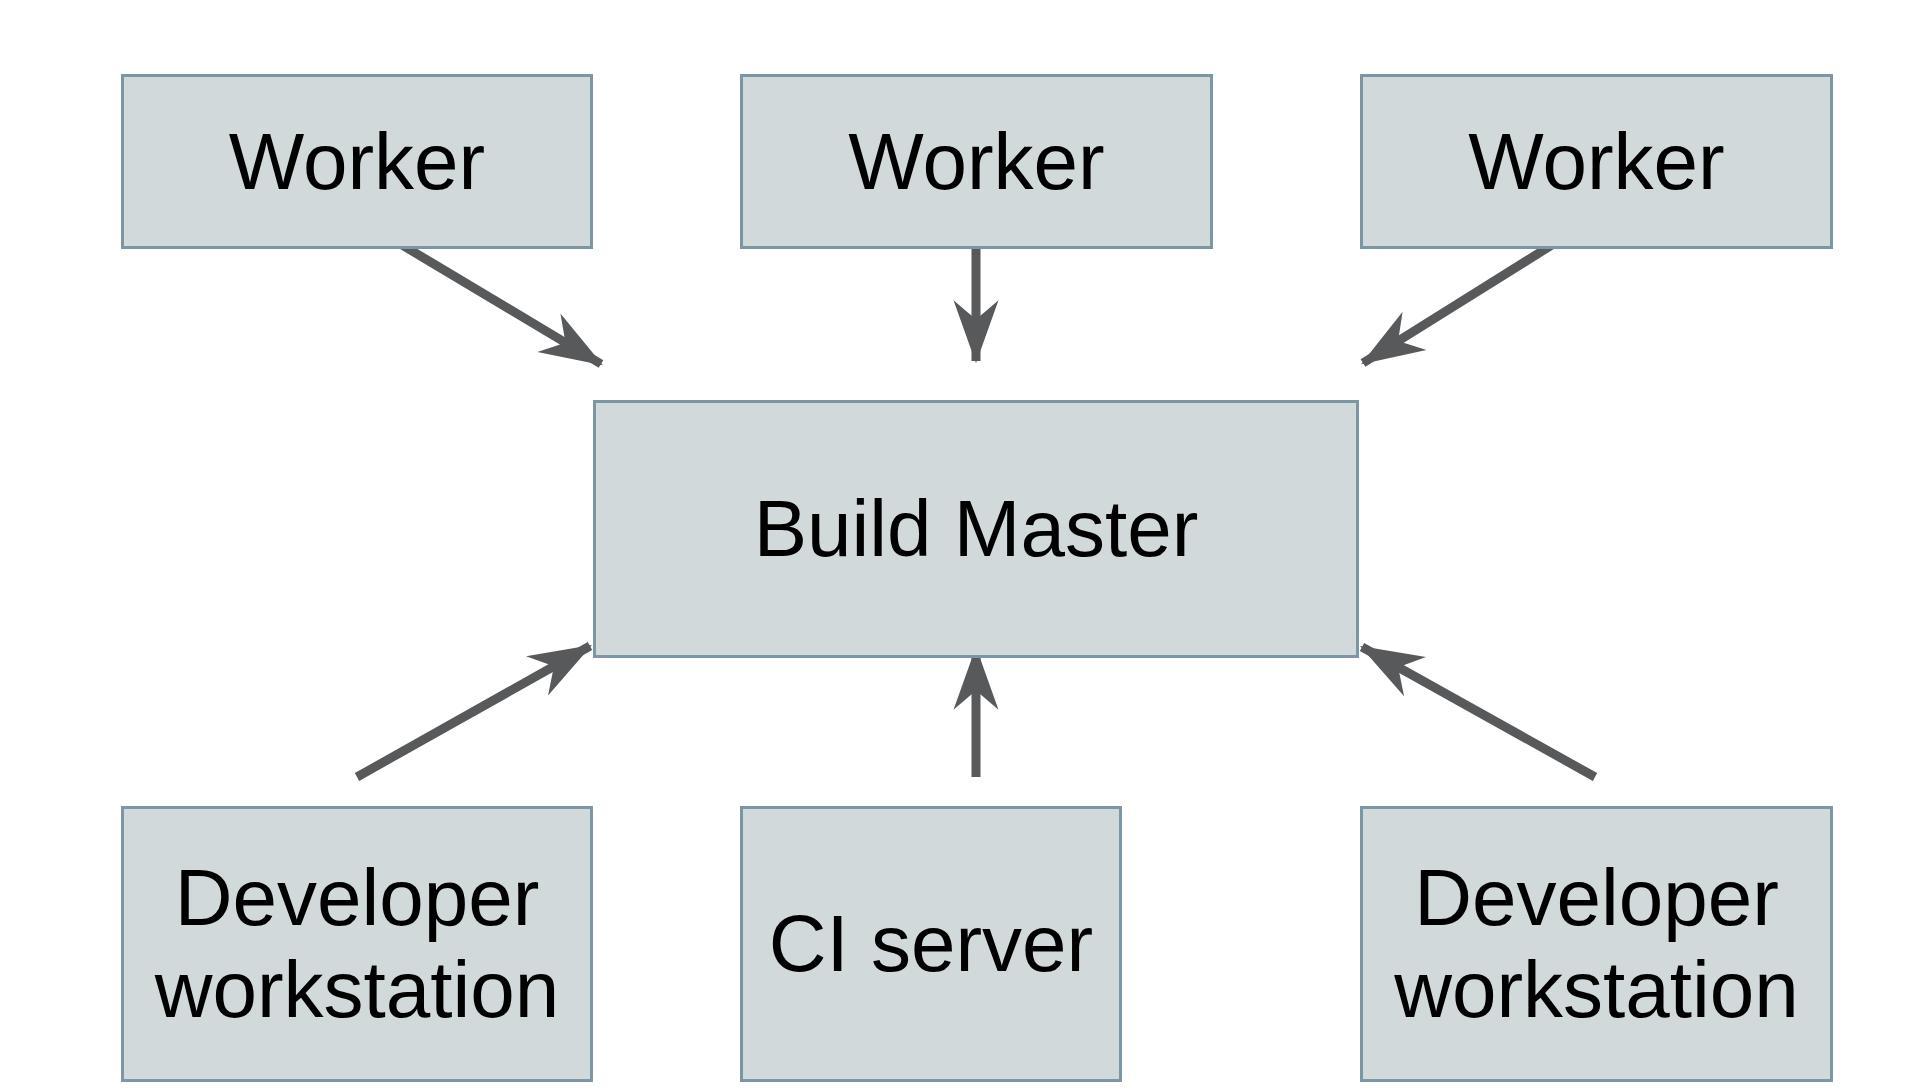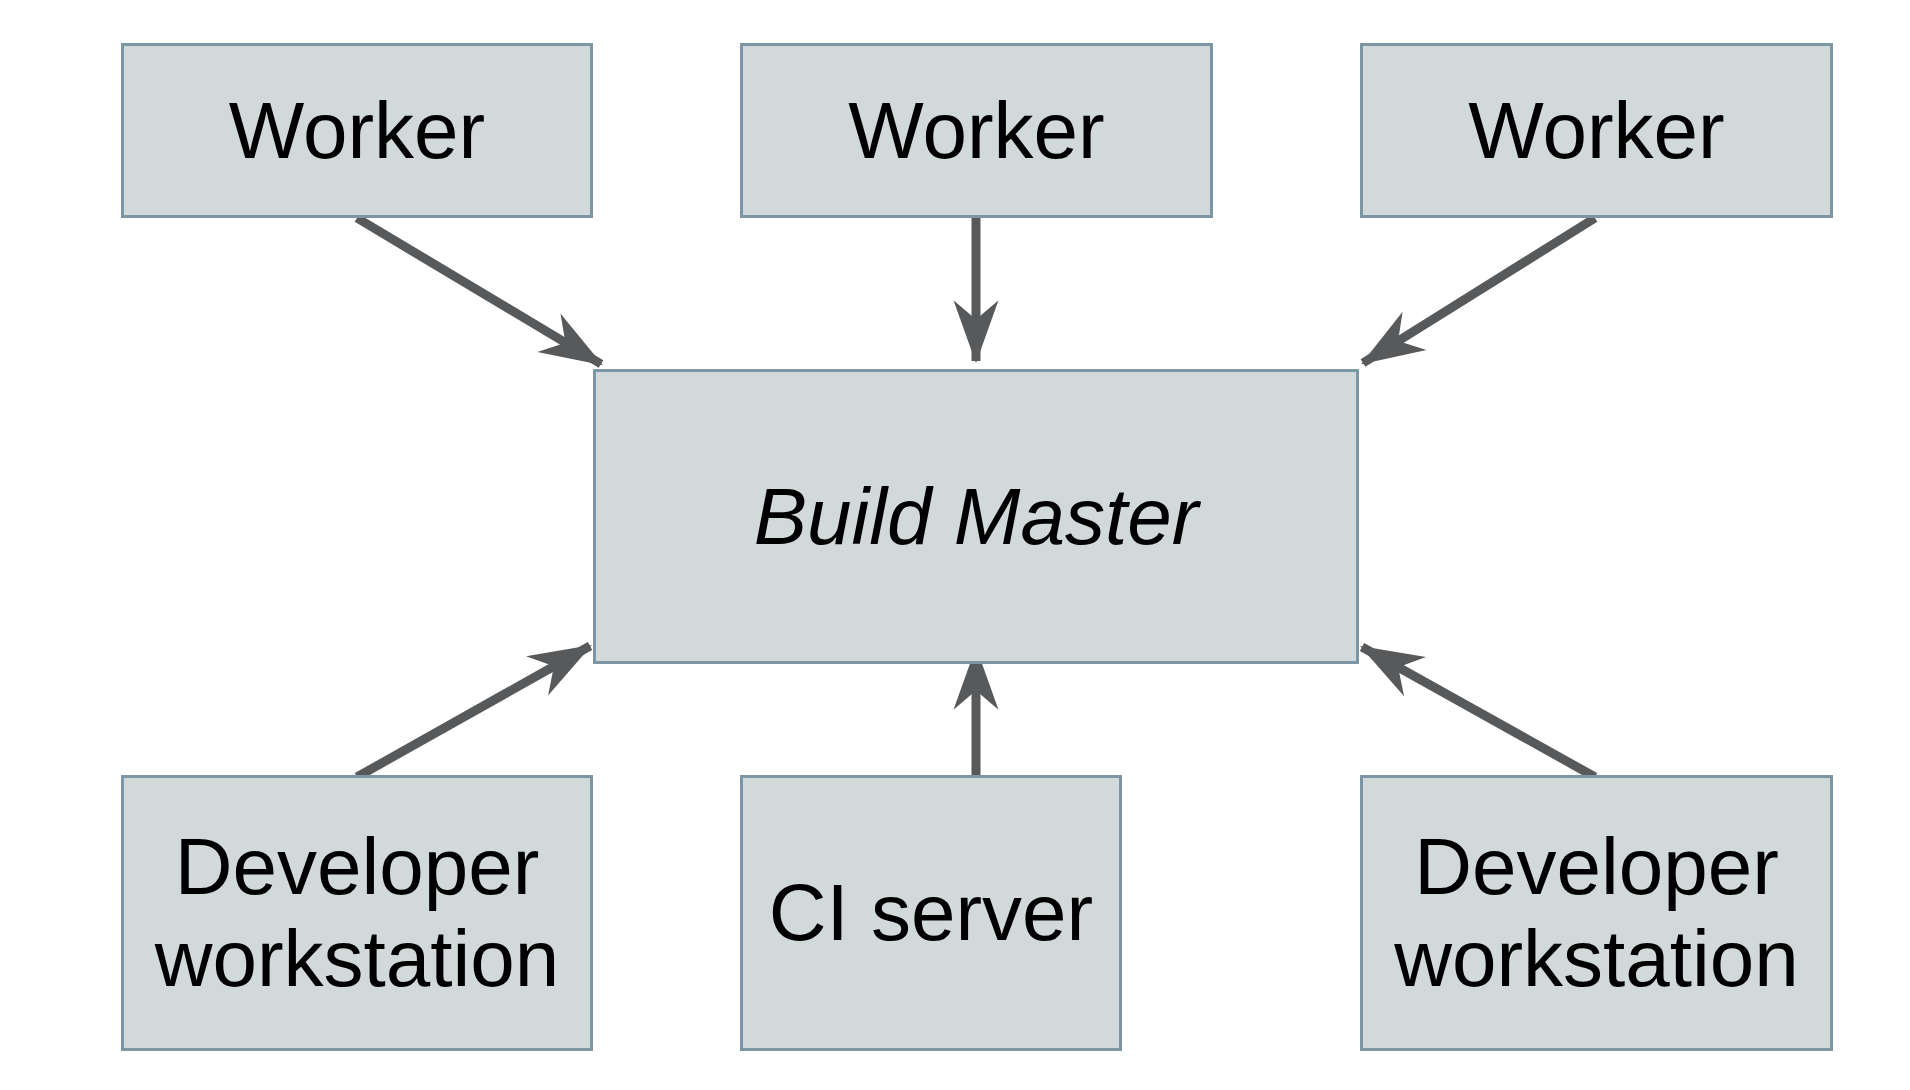--- a/index.html
+++ b/index.html
@@ -24,20 +24,21 @@
     pointer-events: none;
   }
   .node {
     position: absolute;
     box-sizing: border-box;
     background: var(--node-fill, #d2d9db);
     border: 3px solid var(--node-border, #7d96a4);
     display: flex;
     align-items: center;
     justify-content: center;
+    margin-top: 31px;
   }
   .node-label {
     font-size: 80px;
     line-height: 1.15;
     font-weight: 400;
     color: var(--text, #000000);
     text-align: center;
     padding: 0 8px;
   }
 </style>
@@ -66,21 +67,21 @@
   </div>
 
   <div class="node" style="left: 740px; top: 43px; width: 473px; height: 175px;">
     <span class="node-label">Worker</span>
   </div>
 
   <div class="node" style="left: 1360px; top: 43px; width: 473px; height: 175px;">
     <span class="node-label">Worker</span>
   </div>
 
-  <div class="node" style="left: 593px; top: 369px; width: 766px; height: 295px; font-style: italic;">
+  <div class="node" style="left: 593px; top: 369px; width: 766px; height: 258px;">
     <span class="node-label">Build Master</span>
   </div>
 
   <div class="node" style="left: 121px; top: 775px; width: 472px; height: 276px;">
     <span class="node-label">Developer workstation</span>
   </div>
 
   <div class="node" style="left: 740px; top: 775px; width: 382px; height: 276px;">
     <span class="node-label">CI server</span>
   </div>

